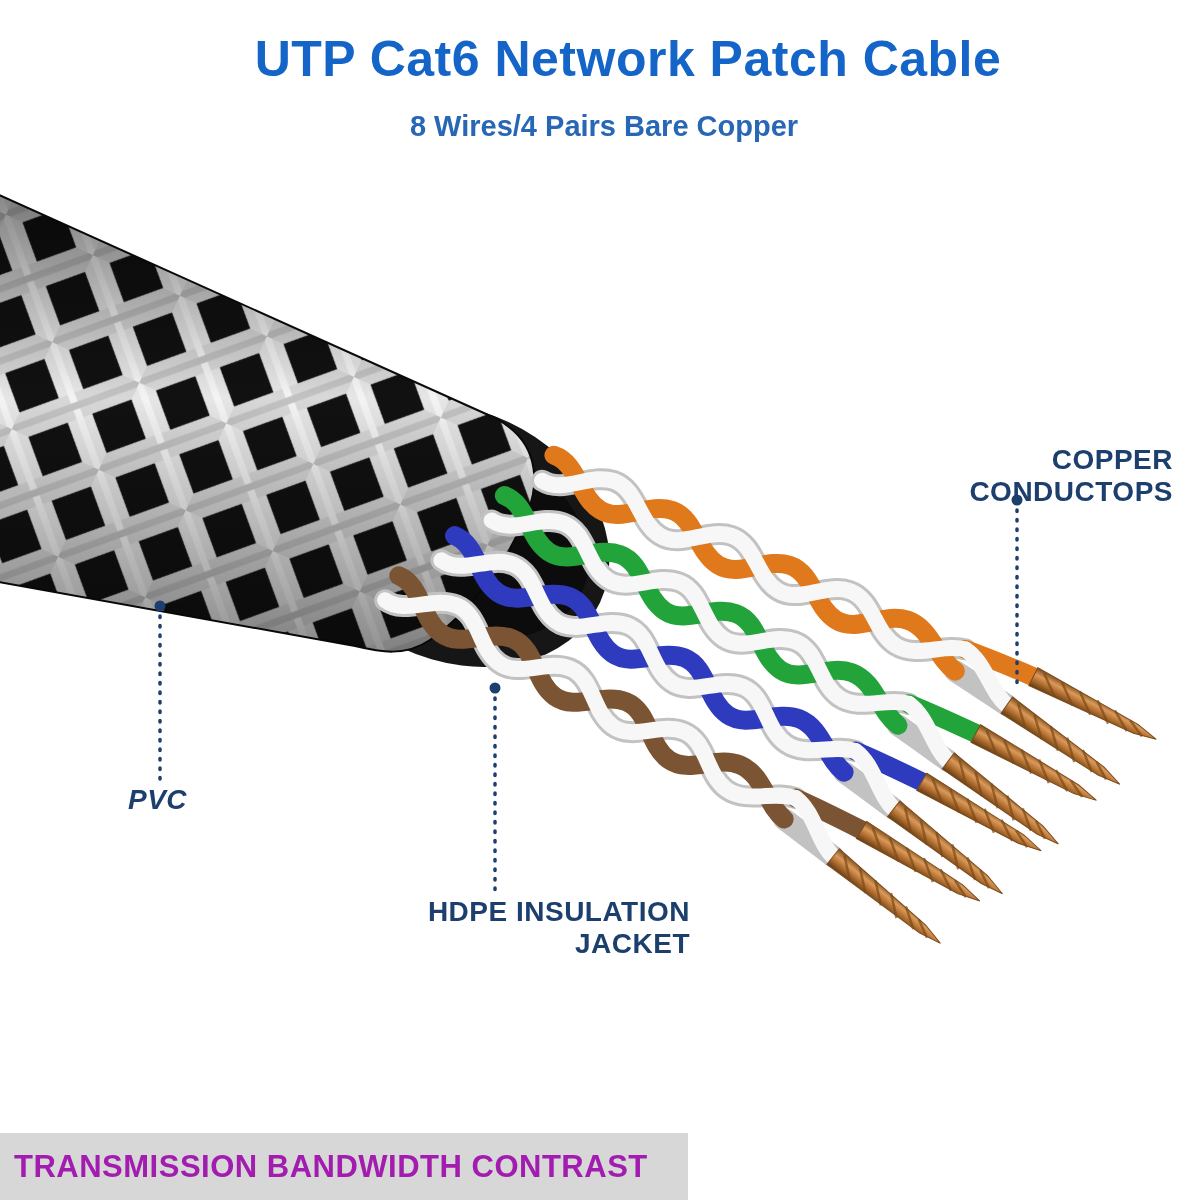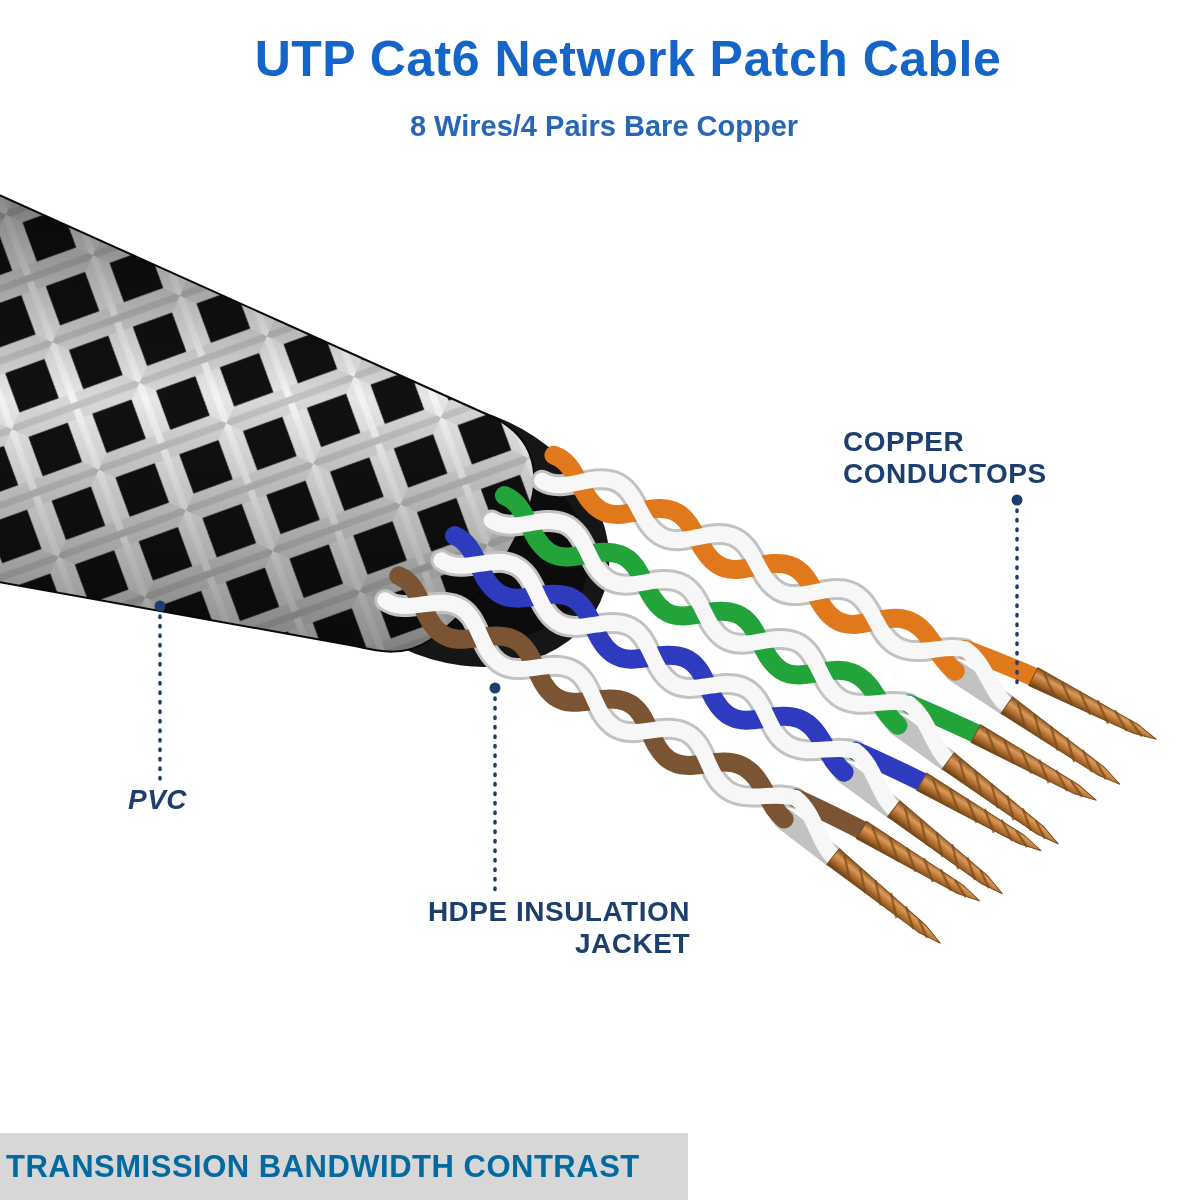--- a/index.html
+++ b/index.html
@@ -5,25 +5,25 @@
   html,body{margin:0;padding:0;background:#fff;}
   .stage{position:relative;width:1200px;height:1200px;background:#ffffff;overflow:hidden;
          font-family:"Liberation Sans", sans-serif;}
   .stage svg.illu{position:absolute;left:0;top:0;z-index:1;}
   .txt{position:absolute;z-index:3;}
   .title{top:30px;left:0;width:1200px;text-align:center;font-size:50px;font-weight:bold;
          color:#1565c8;letter-spacing:0.5px;padding-left:28px;}
   .subtitle{top:110px;left:4px;width:1200px;text-align:center;font-size:29px;font-weight:bold;
          color:#2767b5;}
   .callout{font-weight:bold;color:#1c3f6e;font-size:28px;letter-spacing:0.5px;}
-  .callout.copper{left:843px;top:426px;width:330px;text-align:left;}
+  .callout.copper{left:843px;top:444px;width:330px;text-align:right;}
   .callout.pvc{left:128px;top:784px;font-style:italic;}
   .callout.hdpe{left:310px;top:896px;width:380px;text-align:right;}
   .banner{position:absolute;z-index:3;left:0;top:1133px;width:688px;height:67px;background:#d7d7d7;
-          color:#0369a1;font-size:31px;font-weight:bold;line-height:67px;padding-left:6px;
+          color:#a21caf;font-size:31px;font-weight:bold;line-height:67px;padding-left:14px;
           box-sizing:border-box;letter-spacing:0.5px;}
   .wire-under{fill:none;stroke:#c2c2c2;stroke-width:22;stroke-linecap:round;}
   .wire{fill:none;stroke-linecap:round;}
   .colored{stroke-width:19;}
   .whitew{stroke-width:16;}
   .leader-line{stroke-dasharray:1.5 8;stroke-width:3.5;stroke-linecap:round;stroke:#1c3f6e;}
   .leader-dot{fill:#1c3f6e;}
 </style>
 </head>
 <body>

